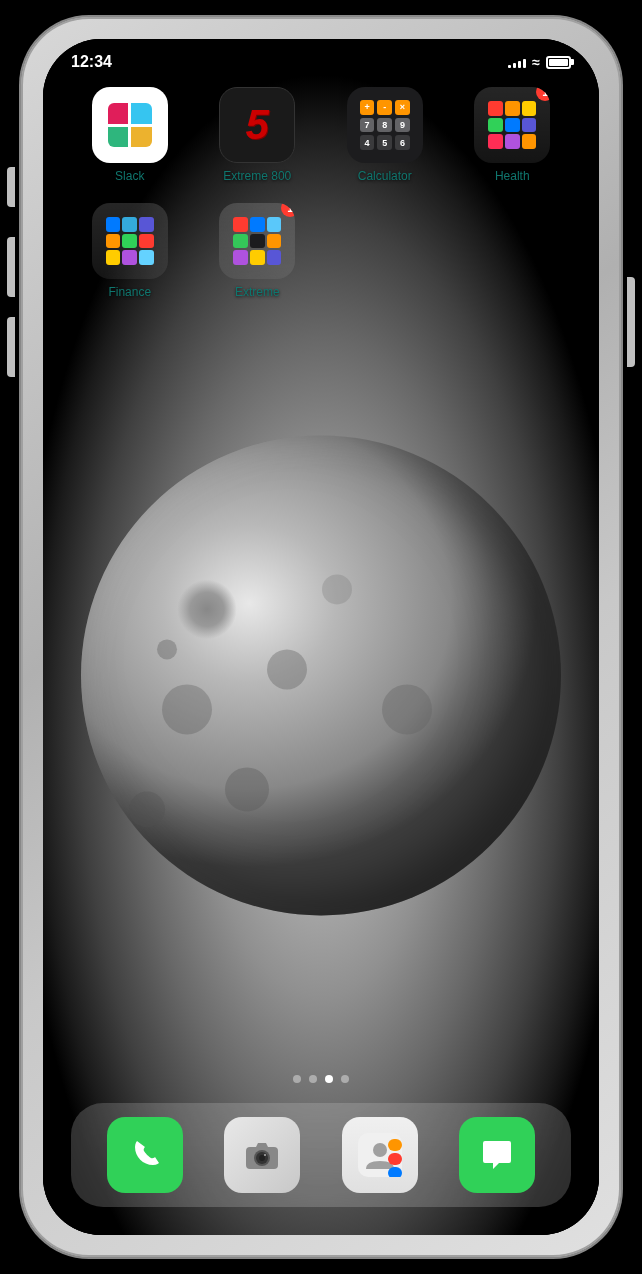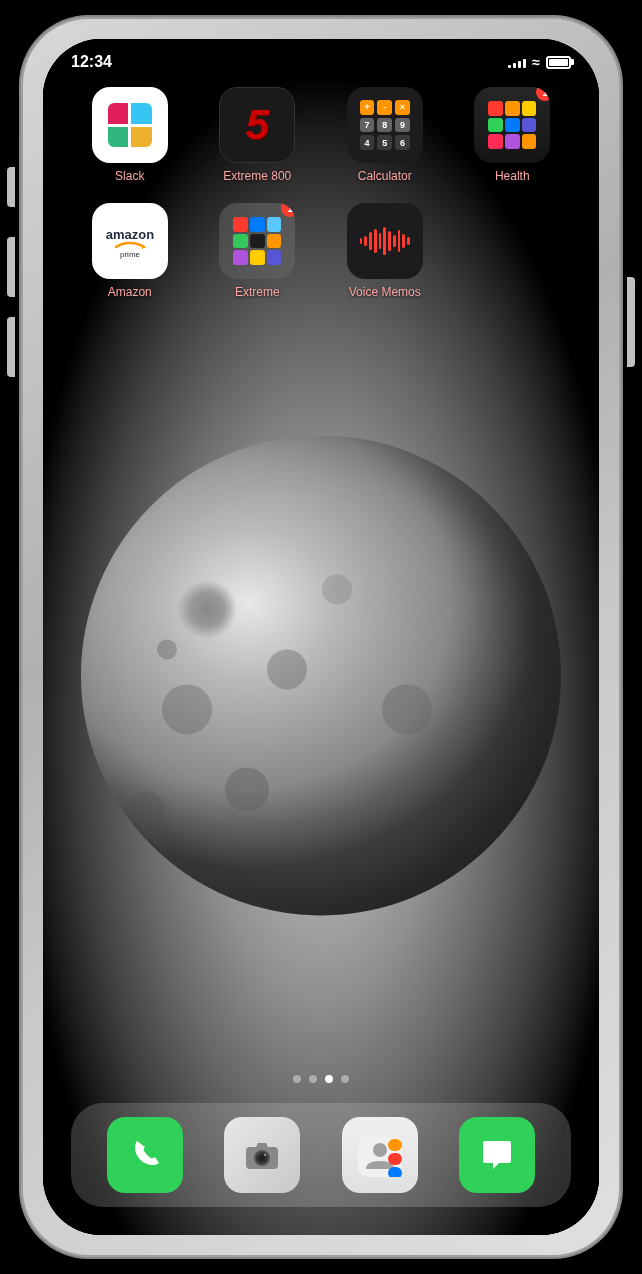--- a/index.html
+++ b/index.html
@@ -237,21 +237,21 @@
       border-radius: 18px;
       display: flex;
       align-items: center;
       justify-content: center;
       position: relative;
       overflow: hidden;
     }
 
     .app-label {
       font-size: 12px;
-      color: #fca5a5;
+      color: #0f766e;
       text-align: center;
       text-shadow: 0 1px 3px rgba(0,0,0,0.8);
       font-weight: 400;
     }
 
     
     .badge {
       position: absolute;
       top: -4px;
       right: -4px;
@@ -561,72 +561,57 @@
               <div class="folder-app" style="background:#007aff"></div>
               <div class="folder-app" style="background:#5856d6"></div>
               <div class="folder-app" style="background:#ff2d55"></div>
               <div class="folder-app" style="background:#af52de"></div>
               <div class="folder-app" style="background:#ff9500"></div>
             </div>
           </div>
           <span class="app-label">Health</span>
         </div>
 
-
-
-        <div class="app-item">
-          <div class="app-icon icon-amazon">
-            <svg width="56" height="56" viewBox="0 0 56 56">
-              <rect width="56" height="56" rx="18" fill="white"></rect>
-              <text x="28" y="26" text-anchor="middle" font-size="13" font-weight="700" fill="#232f3e" font-family="Arial">amazon</text>
-              <path d="M14 34 Q20 30 28 30 Q36 30 42 34" stroke="#ff9900" stroke-width="2.5" fill="none" stroke-linecap="round"></path>
-              <polygon points="40,32 44,34 40,36" fill="#ff9900"></polygon>
-
-              <text x="28" y="44" text-anchor="middle" font-size="8" fill="#232f3e" font-family="Arial">prime</text>
-            </svg>
-          </div>
-          <span class="app-label">Amazon</span>
-        </div>
+        <div class="app-item">
+          <div class="app-icon icon-folder">
+            <div class="folder-grid">
+              <div class="folder-app" style="background:#007aff"></div>
+              <div class="folder-app" style="background:#34aadc"></div>
+              <div class="folder-app" style="background:#5856d6"></div>
+              <div class="folder-app" style="background:#ff9500"></div>
+              <div class="folder-app" style="background:#30d158"></div>
+              <div class="folder-app" style="background:#ff3b30"></div>
+              <div class="folder-app" style="background:#ffcc00"></div>
+              <div class="folder-app" style="background:#af52de"></div>
+              <div class="folder-app" style="background:#64d2ff"></div>
+            </div>
+          </div>
+          <span class="app-label">Finance</span>
+        </div>
+
+
 
         <div class="app-item" style="position:relative">
           <div class="app-icon icon-folder" style="position:relative">
             <div class="badge">1</div>
             <div class="folder-grid">
               <div class="folder-app" style="background:#ff3b30"></div>
               <div class="folder-app" style="background:#007aff"></div>
               <div class="folder-app" style="background:#5ac8fa"></div>
               <div class="folder-app" style="background:#34c759"></div>
               <div class="folder-app" style="background:#1c1c1e"></div>
               <div class="folder-app" style="background:#ff9500"></div>
               <div class="folder-app" style="background:#af52de"></div>
               <div class="folder-app" style="background:#ffcc00"></div>
               <div class="folder-app" style="background:#5856d6"></div>
             </div>
           </div>
           <span class="app-label">Extreme</span>
         </div>
 
-        <div class="app-item">
-          <div class="app-icon icon-voicememos">
-            <div class="waveform">
-              <div class="wave-bar" style="height:6px"></div>
-              <div class="wave-bar" style="height:10px"></div>
-              <div class="wave-bar" style="height:18px"></div>
-              <div class="wave-bar" style="height:24px"></div>
-              <div class="wave-bar" style="height:16px"></div>
-              <div class="wave-bar" style="height:28px"></div>
-              <div class="wave-bar" style="height:20px"></div>
-              <div class="wave-bar" style="height:12px"></div>
-              <div class="wave-bar" style="height:22px"></div>
-              <div class="wave-bar" style="height:14px"></div>
-              <div class="wave-bar" style="height:8px"></div>
-            </div>
-          </div>
-          <span class="app-label">Voice Memos</span>
-        </div>
 
 
       </div>
 
       <div style="flex:1"></div>
 
       <div class="page-dots">
         <div class="dot"></div>
         <div class="dot"></div>
         <div class="dot active"></div>

